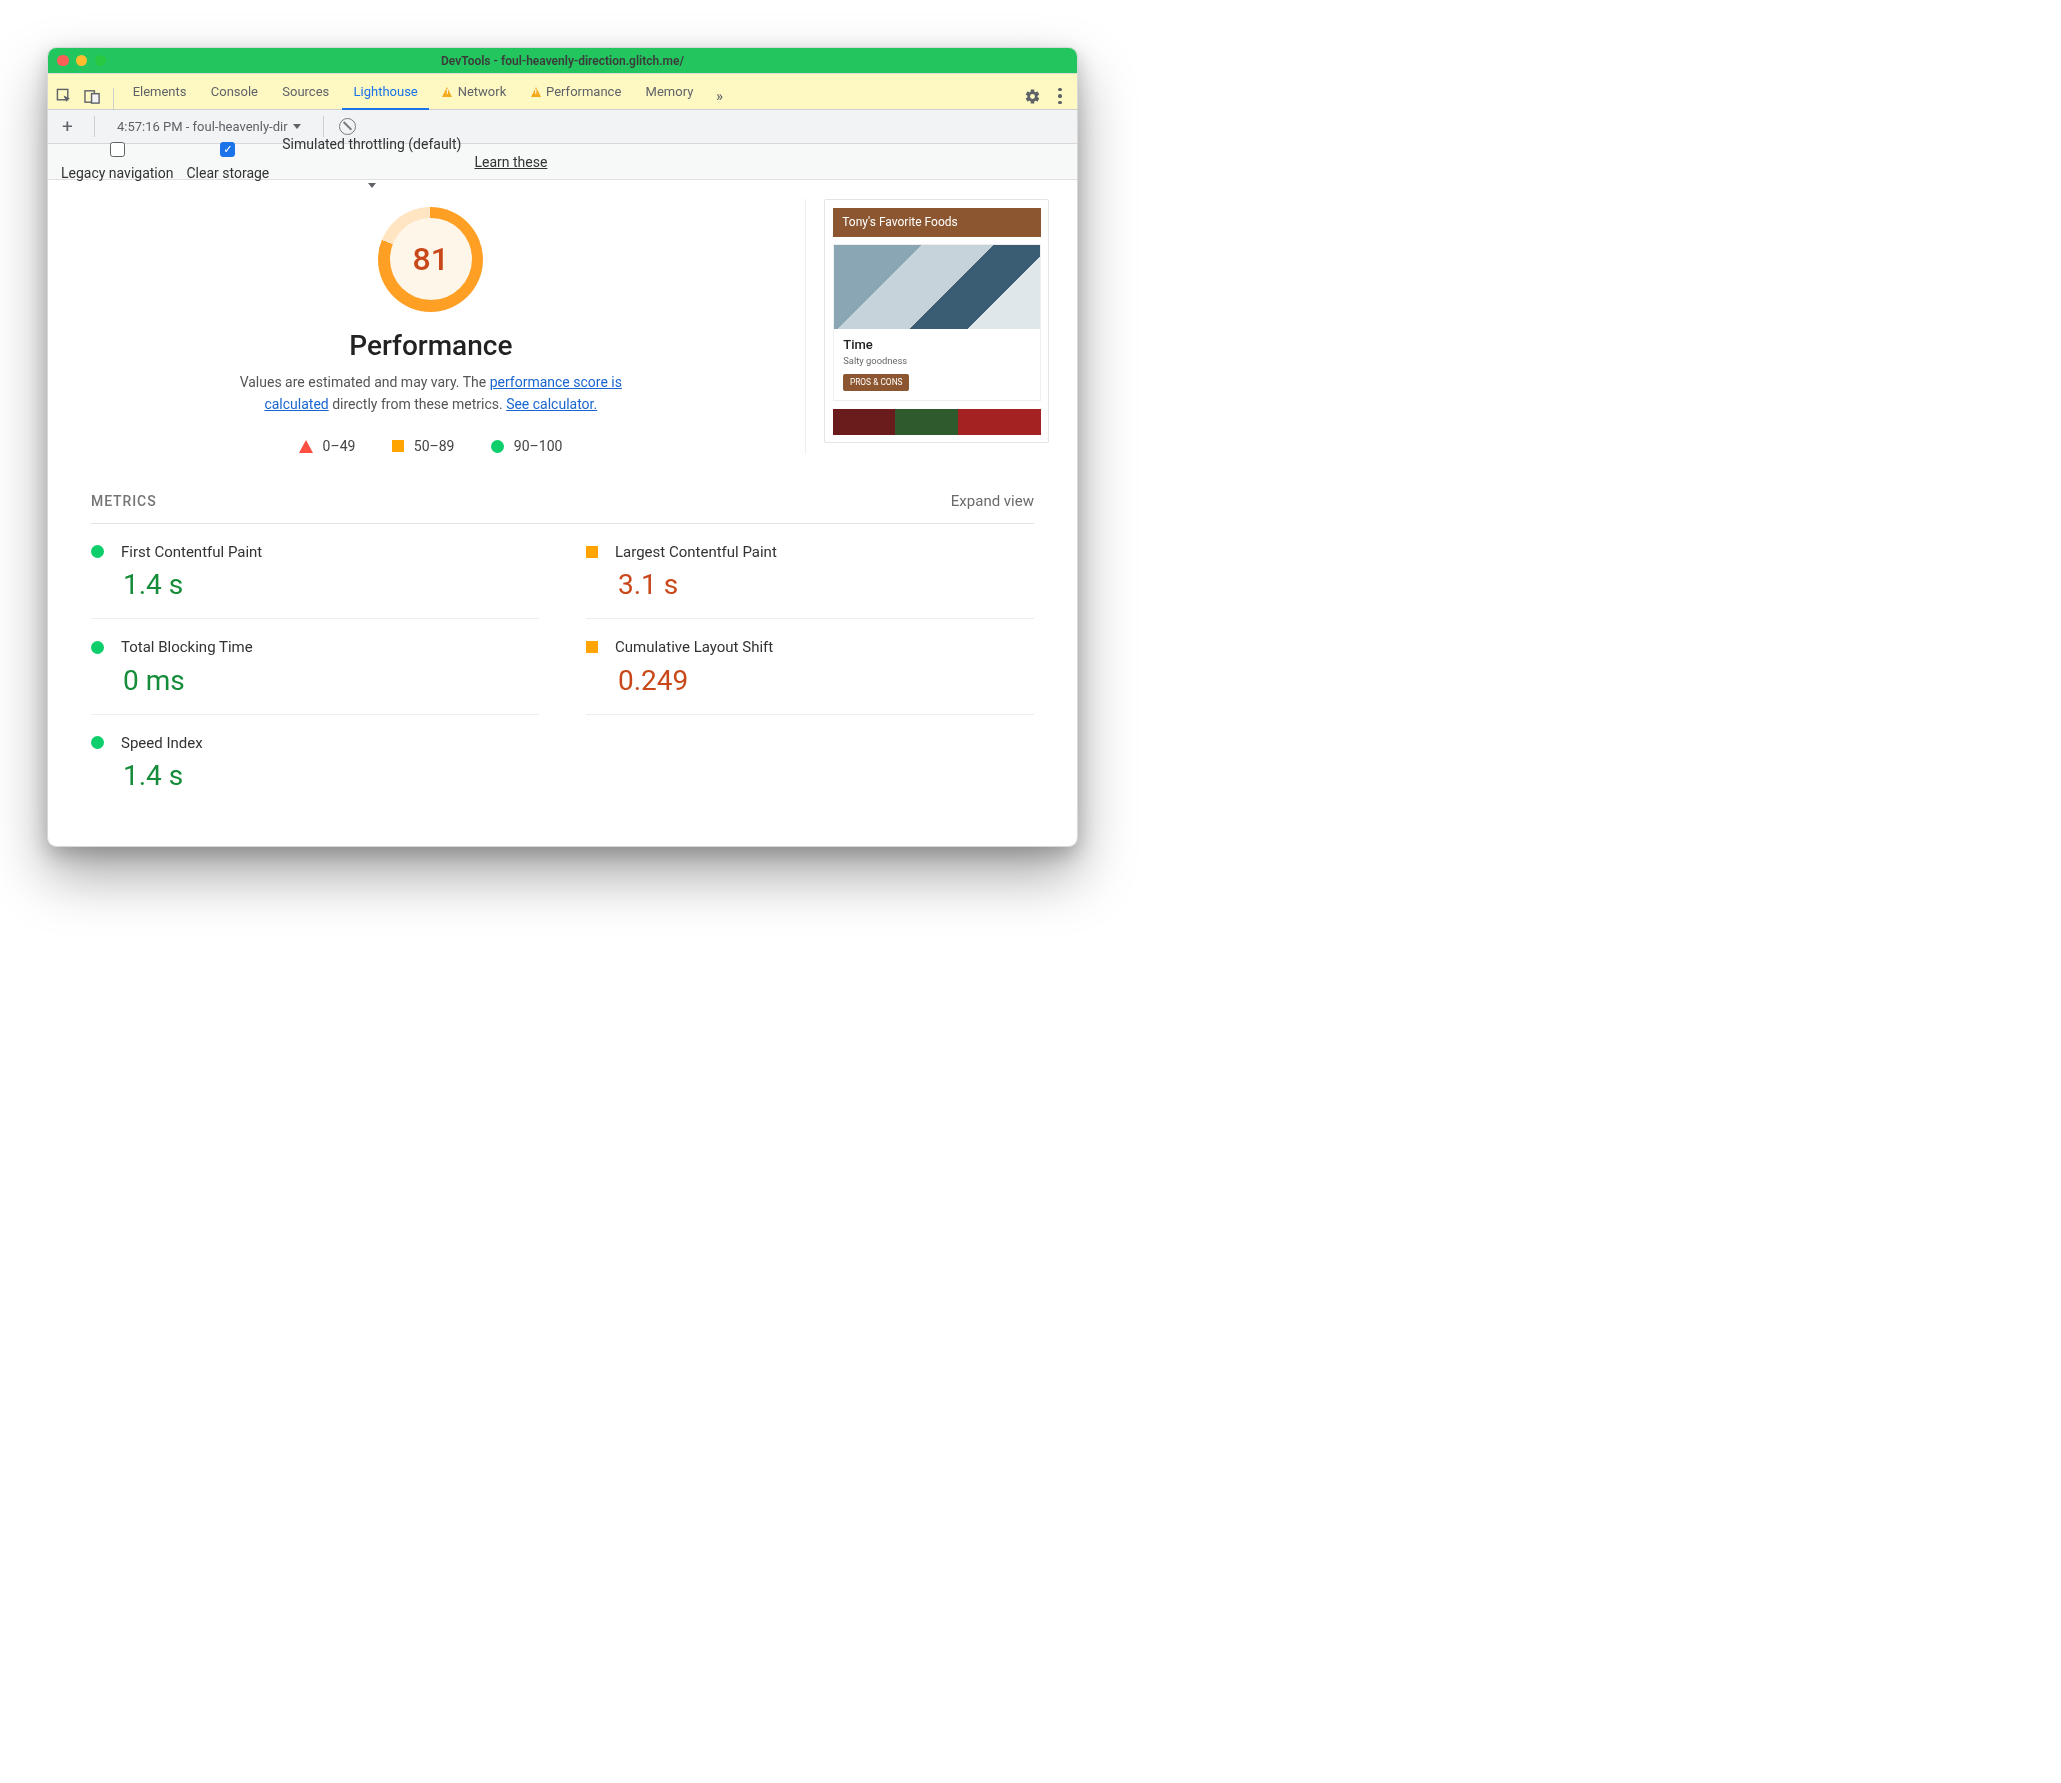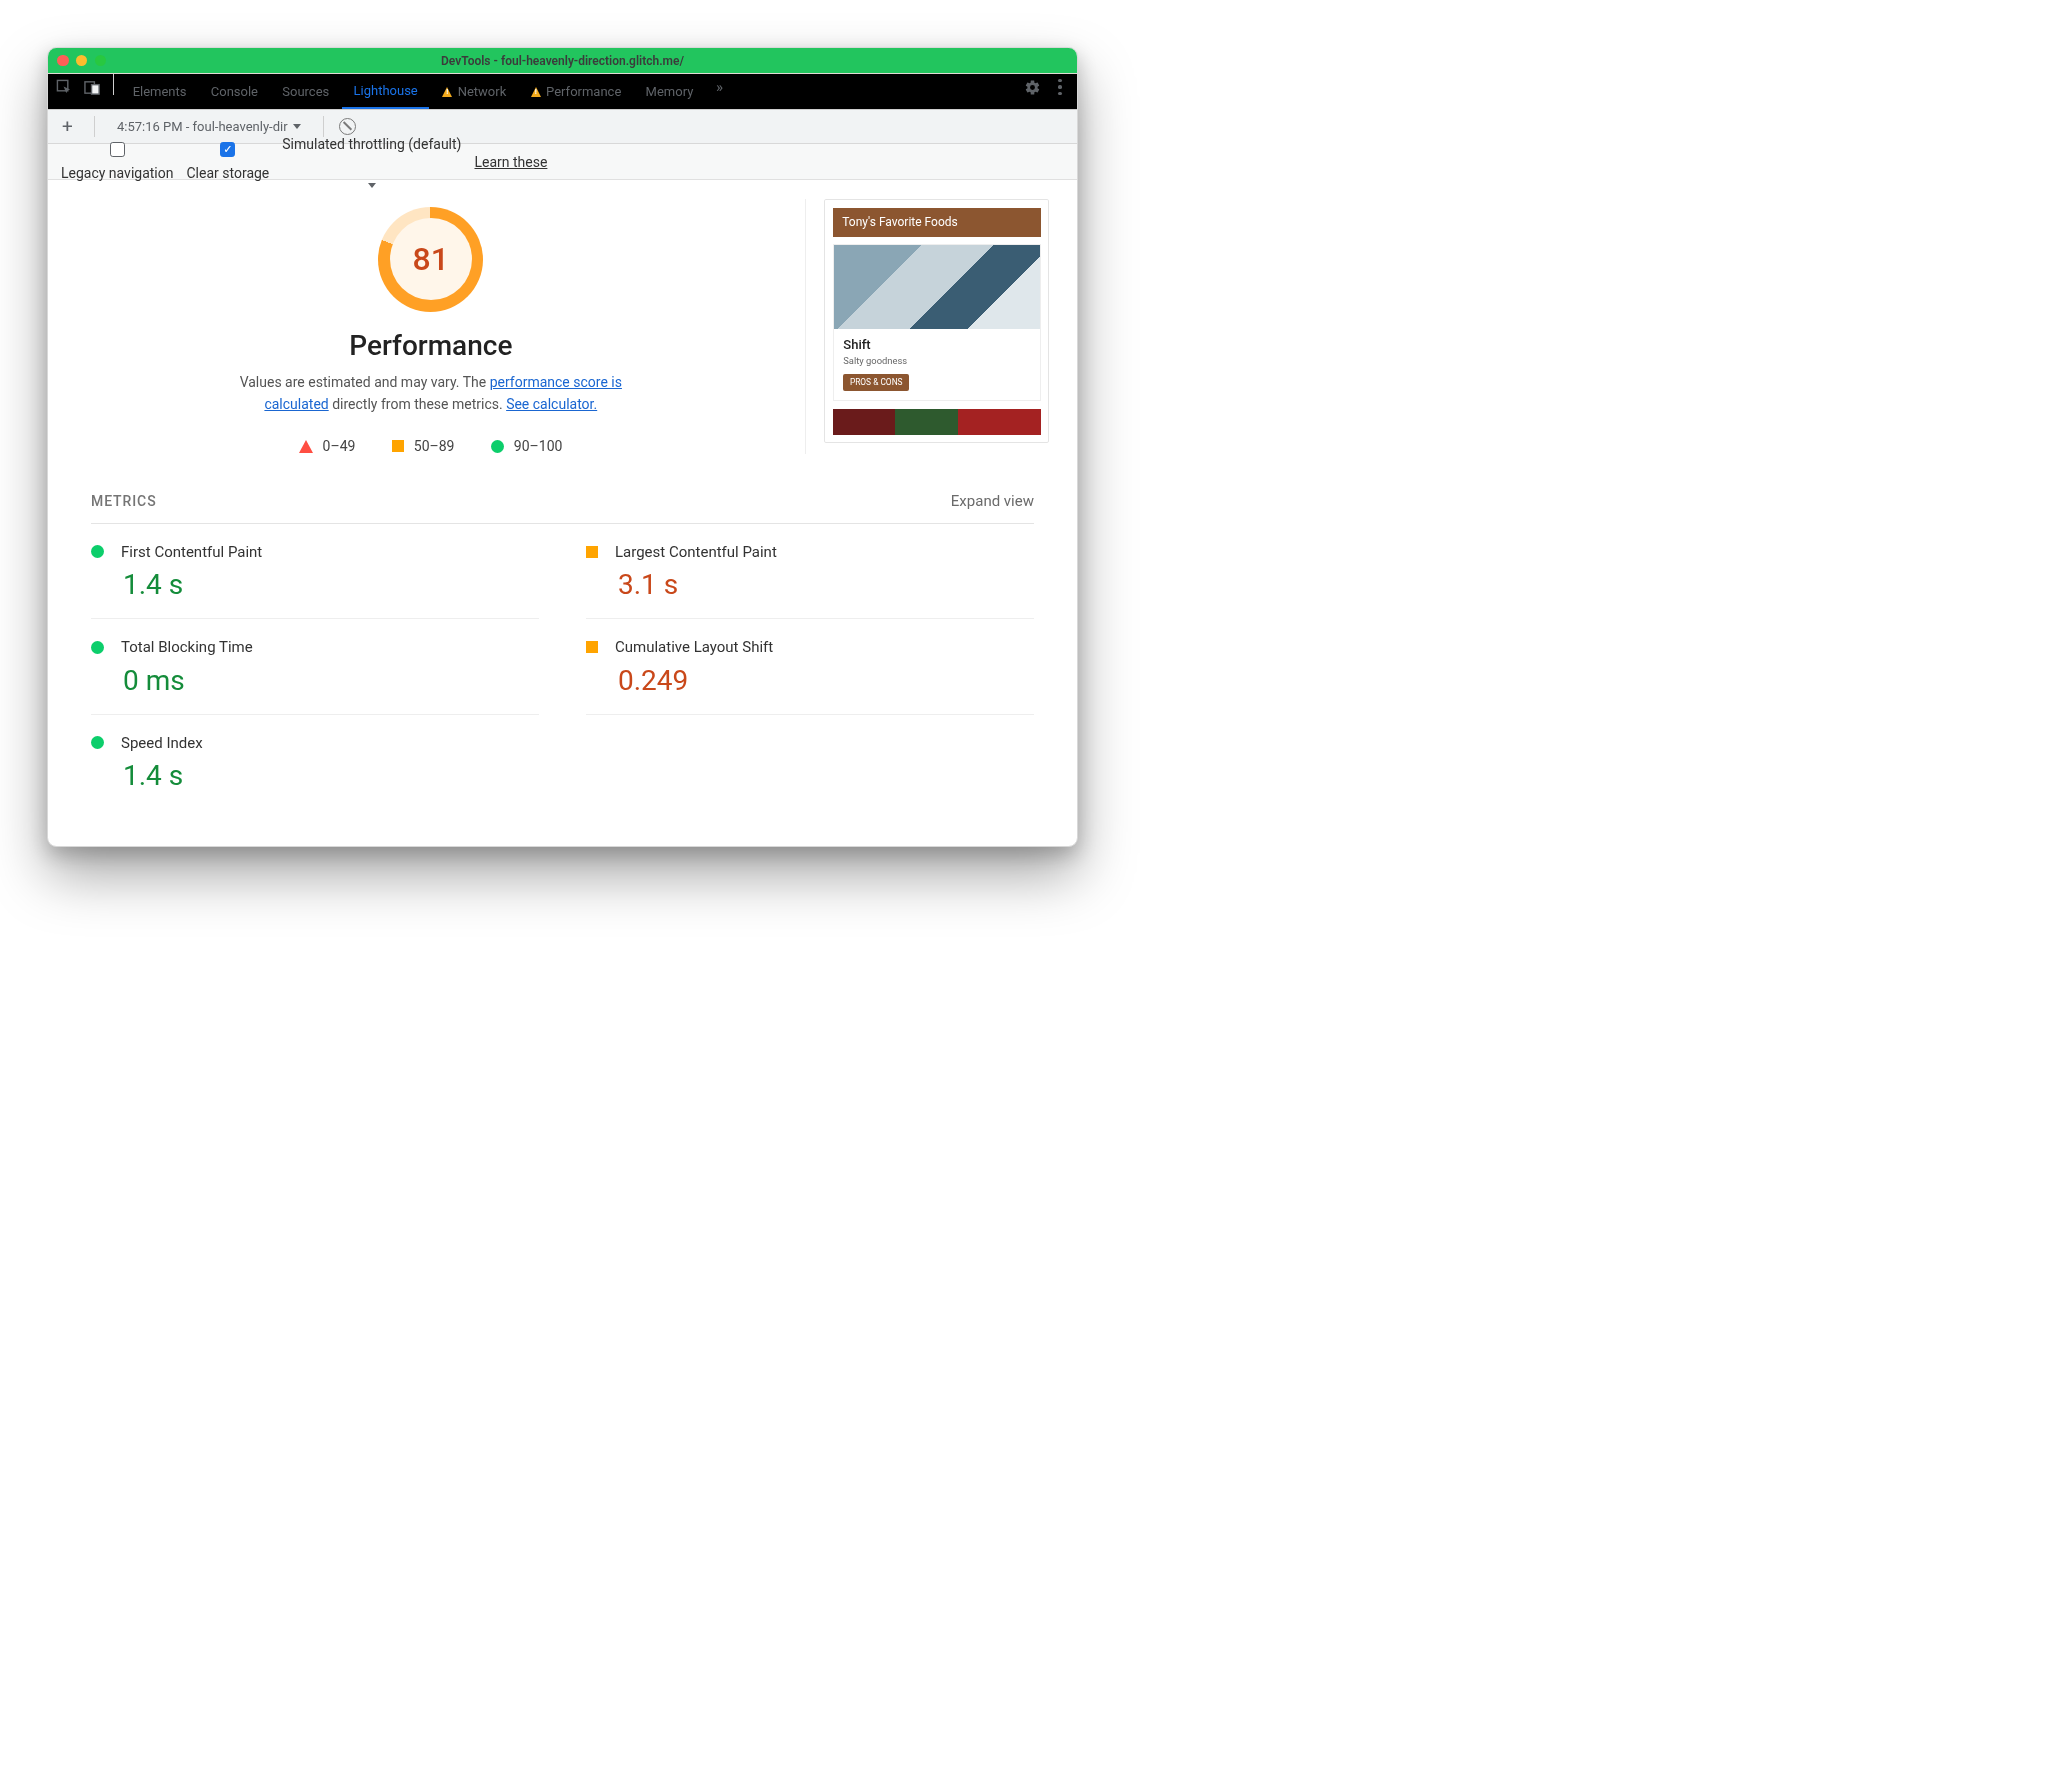--- a/index.html
+++ b/index.html
@@ -30,22 +30,22 @@
   .tl { width: 11.2px; height: 11.2px; border-radius: 50%; }
   .tl.red { background:#ff5f57; }
   .tl.yellow { background:#febc2e; }
   .tl.green { background:#28c840; }
   .titlebar-title {
     position: absolute; left:0; right:0; text-align:center;
     font-size: 12px; font-weight: 600; color:#3b3b3b;
     pointer-events:none;
   }
   .tabbar {
-    display:flex; align-items:flex-start; height:36px;
-    background:#000000; border-bottom:0.9px solid #cfcfcf;
+    display:flex; align-items:flex-end; height:36px;
+    background:#fef9c3; border-bottom:0.9px solid #cfcfcf;
     padding:0 3.7px; gap:1.9px;
   }
   .tb-icon { width:26px; height:26px; display:flex; align-items:center; justify-content:center; color:#5f6368; border-radius:3.7px; }
   .tb-sep { width:0.9px; height:20.6px; background:#cfcfcf; margin:0 5.6px; }
   .tab { padding:0 11.2px; height:100%; display:flex; align-items:center; font-size:13px; color:#5f6368; cursor:pointer; gap:5.6px; }
   .tab.active { color:#1a73e8; border-bottom:2.8px solid #1a73e8; margin-bottom:-0.9px; }
   .warn-tri { width:0;height:0;border-left:5.6px solid transparent;border-right:5.6px solid transparent;border-bottom:10.3px solid #f3aa1d; position:relative; }
   .warn-tri::after { content:"!"; position:absolute; left:-0.9px; top:0.9px; font-size:7.5px; font-weight:bold; color:#fff; }
   .tb-spacer { flex:1; }
 
@@ -230,21 +230,21 @@
             <span>90–100</span>
           </div>
       </div>
     </div>
     <div class="report-right">
       <div class="preview-card">
         <div class="pv-header">Tony's Favorite Foods</div>
         <div class="pv-body">
           <div class="pv-img"></div>
           <div class="pv-txt">
-            <div class="pv-title">Shift</div>
+            <div class="pv-title">Time</div>
             <div class="pv-sub">Salty goodness</div>
             <div class="pv-btn">PROS &amp; CONS</div>
           </div>
         </div>
         <div class="pv-img2"></div>
       </div>
     </div>
   </div>
 
   <div class="metrics-section">

